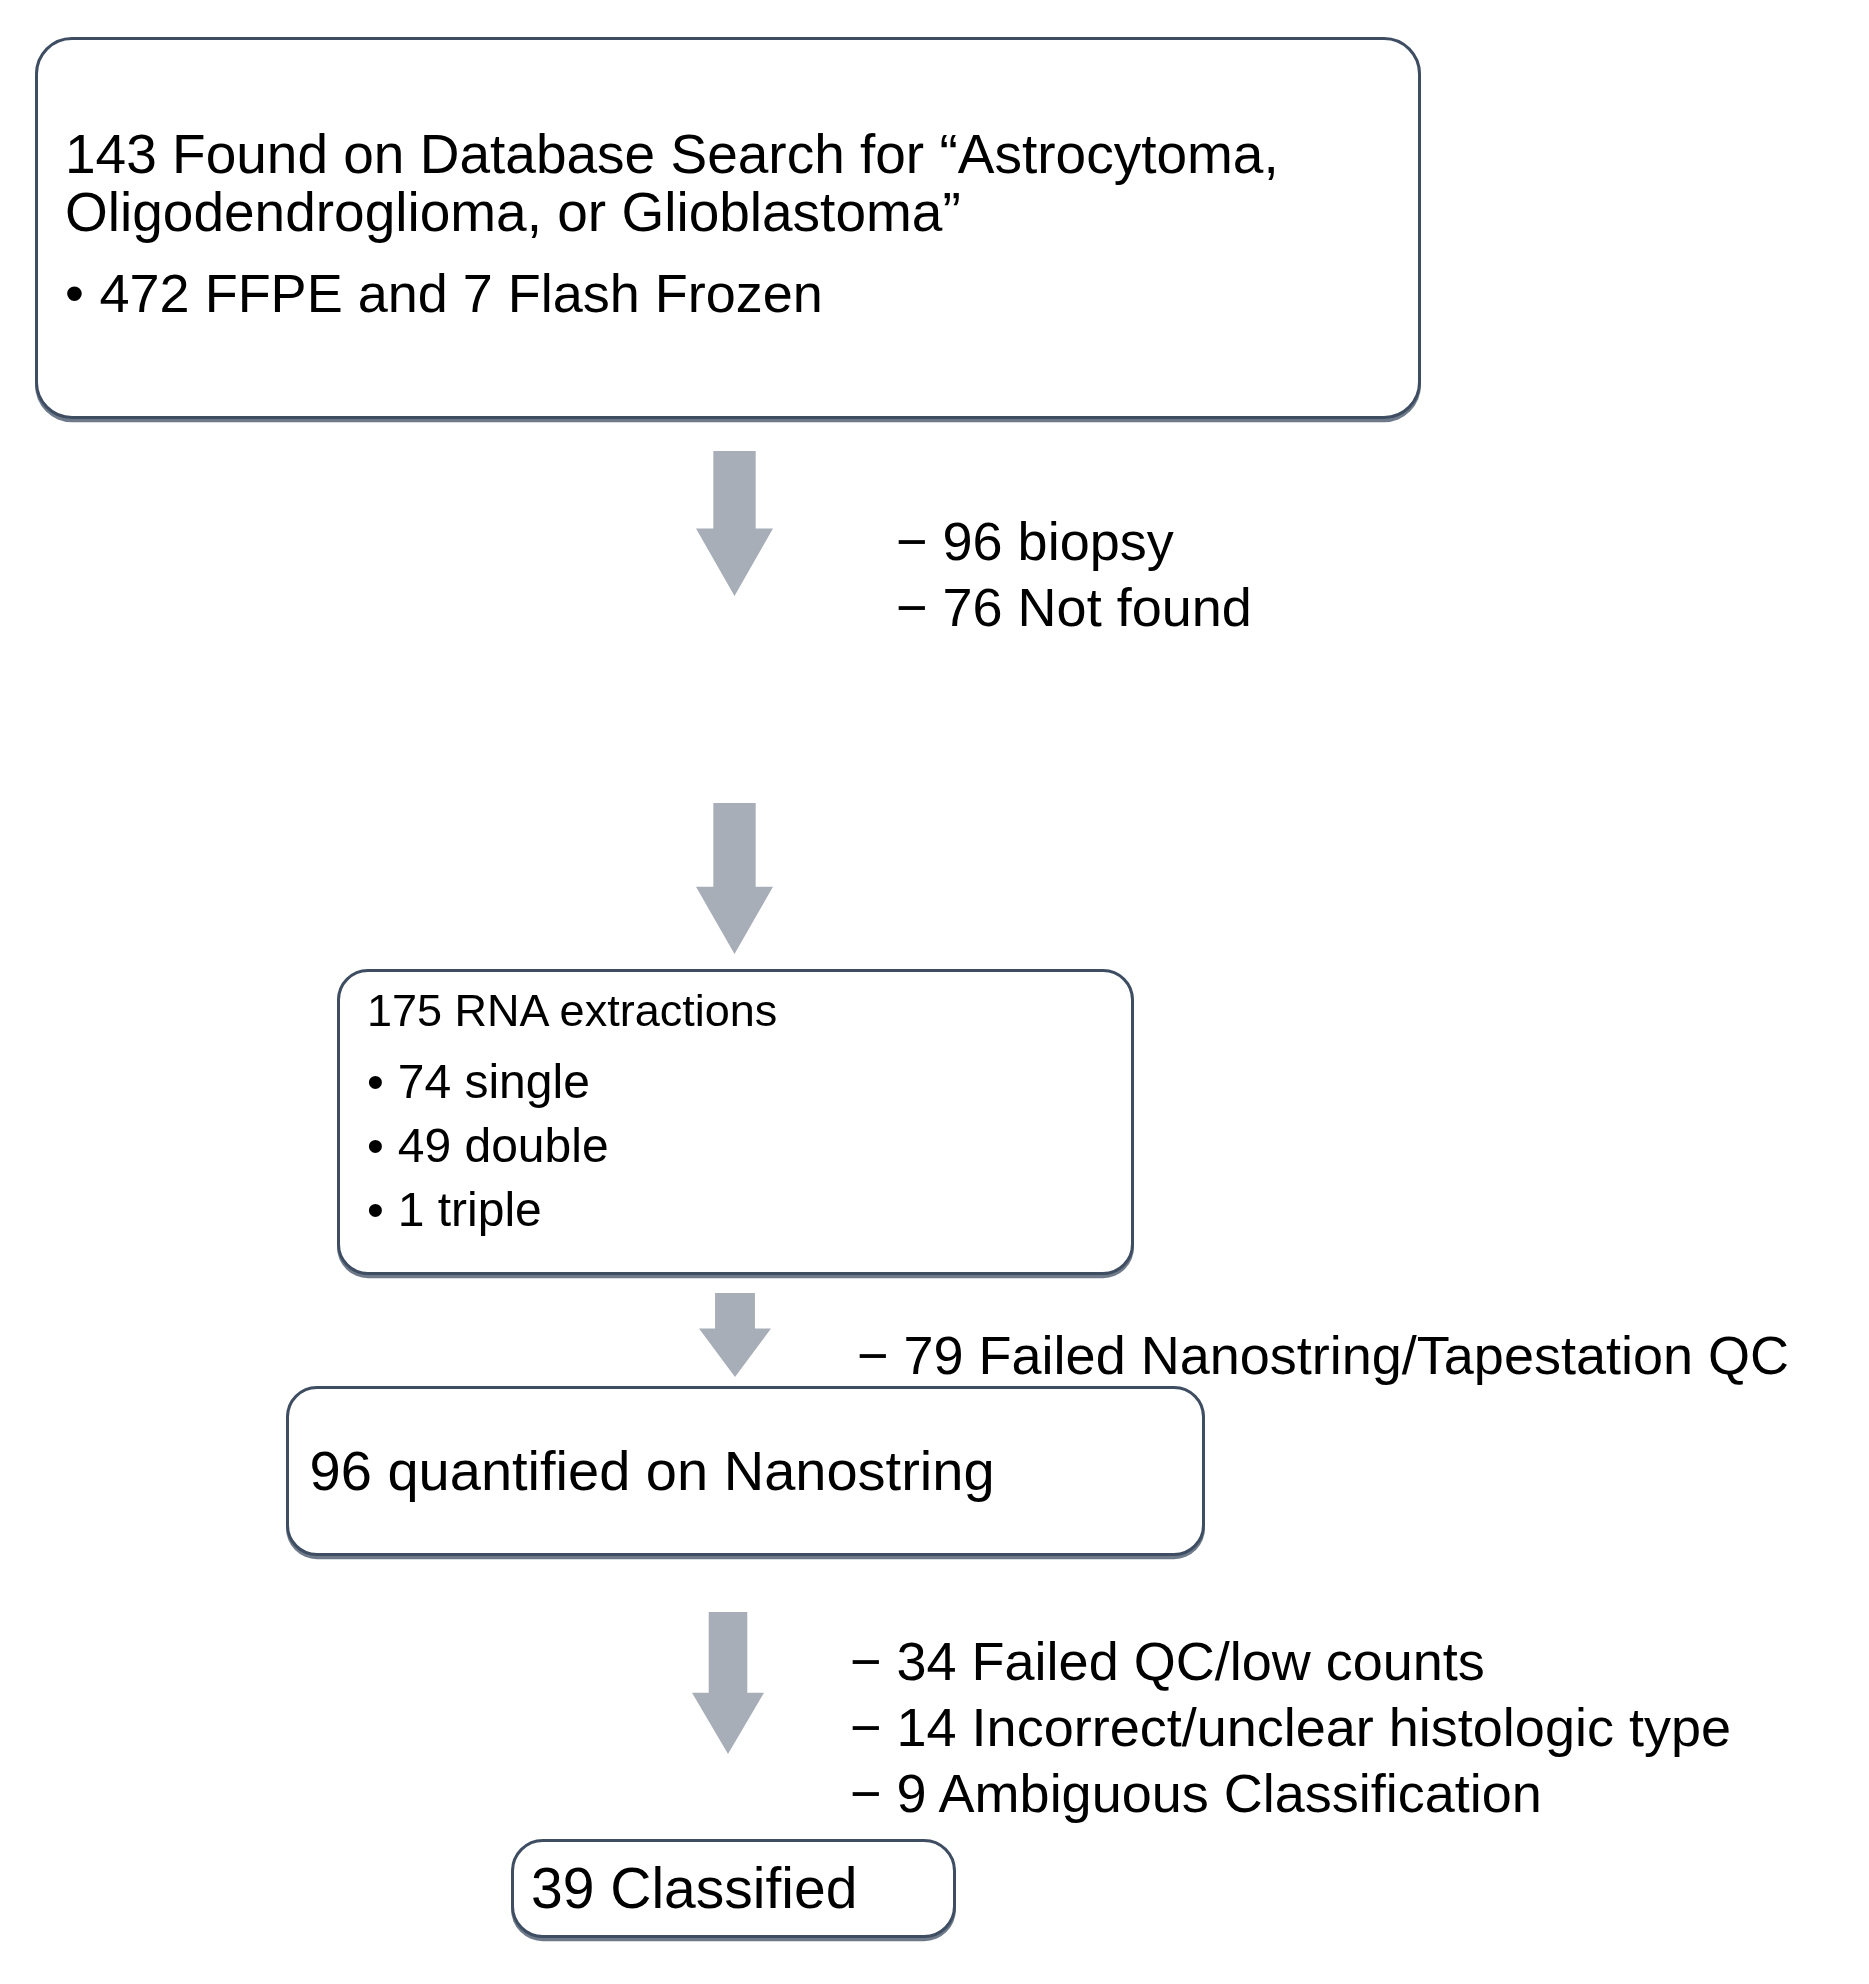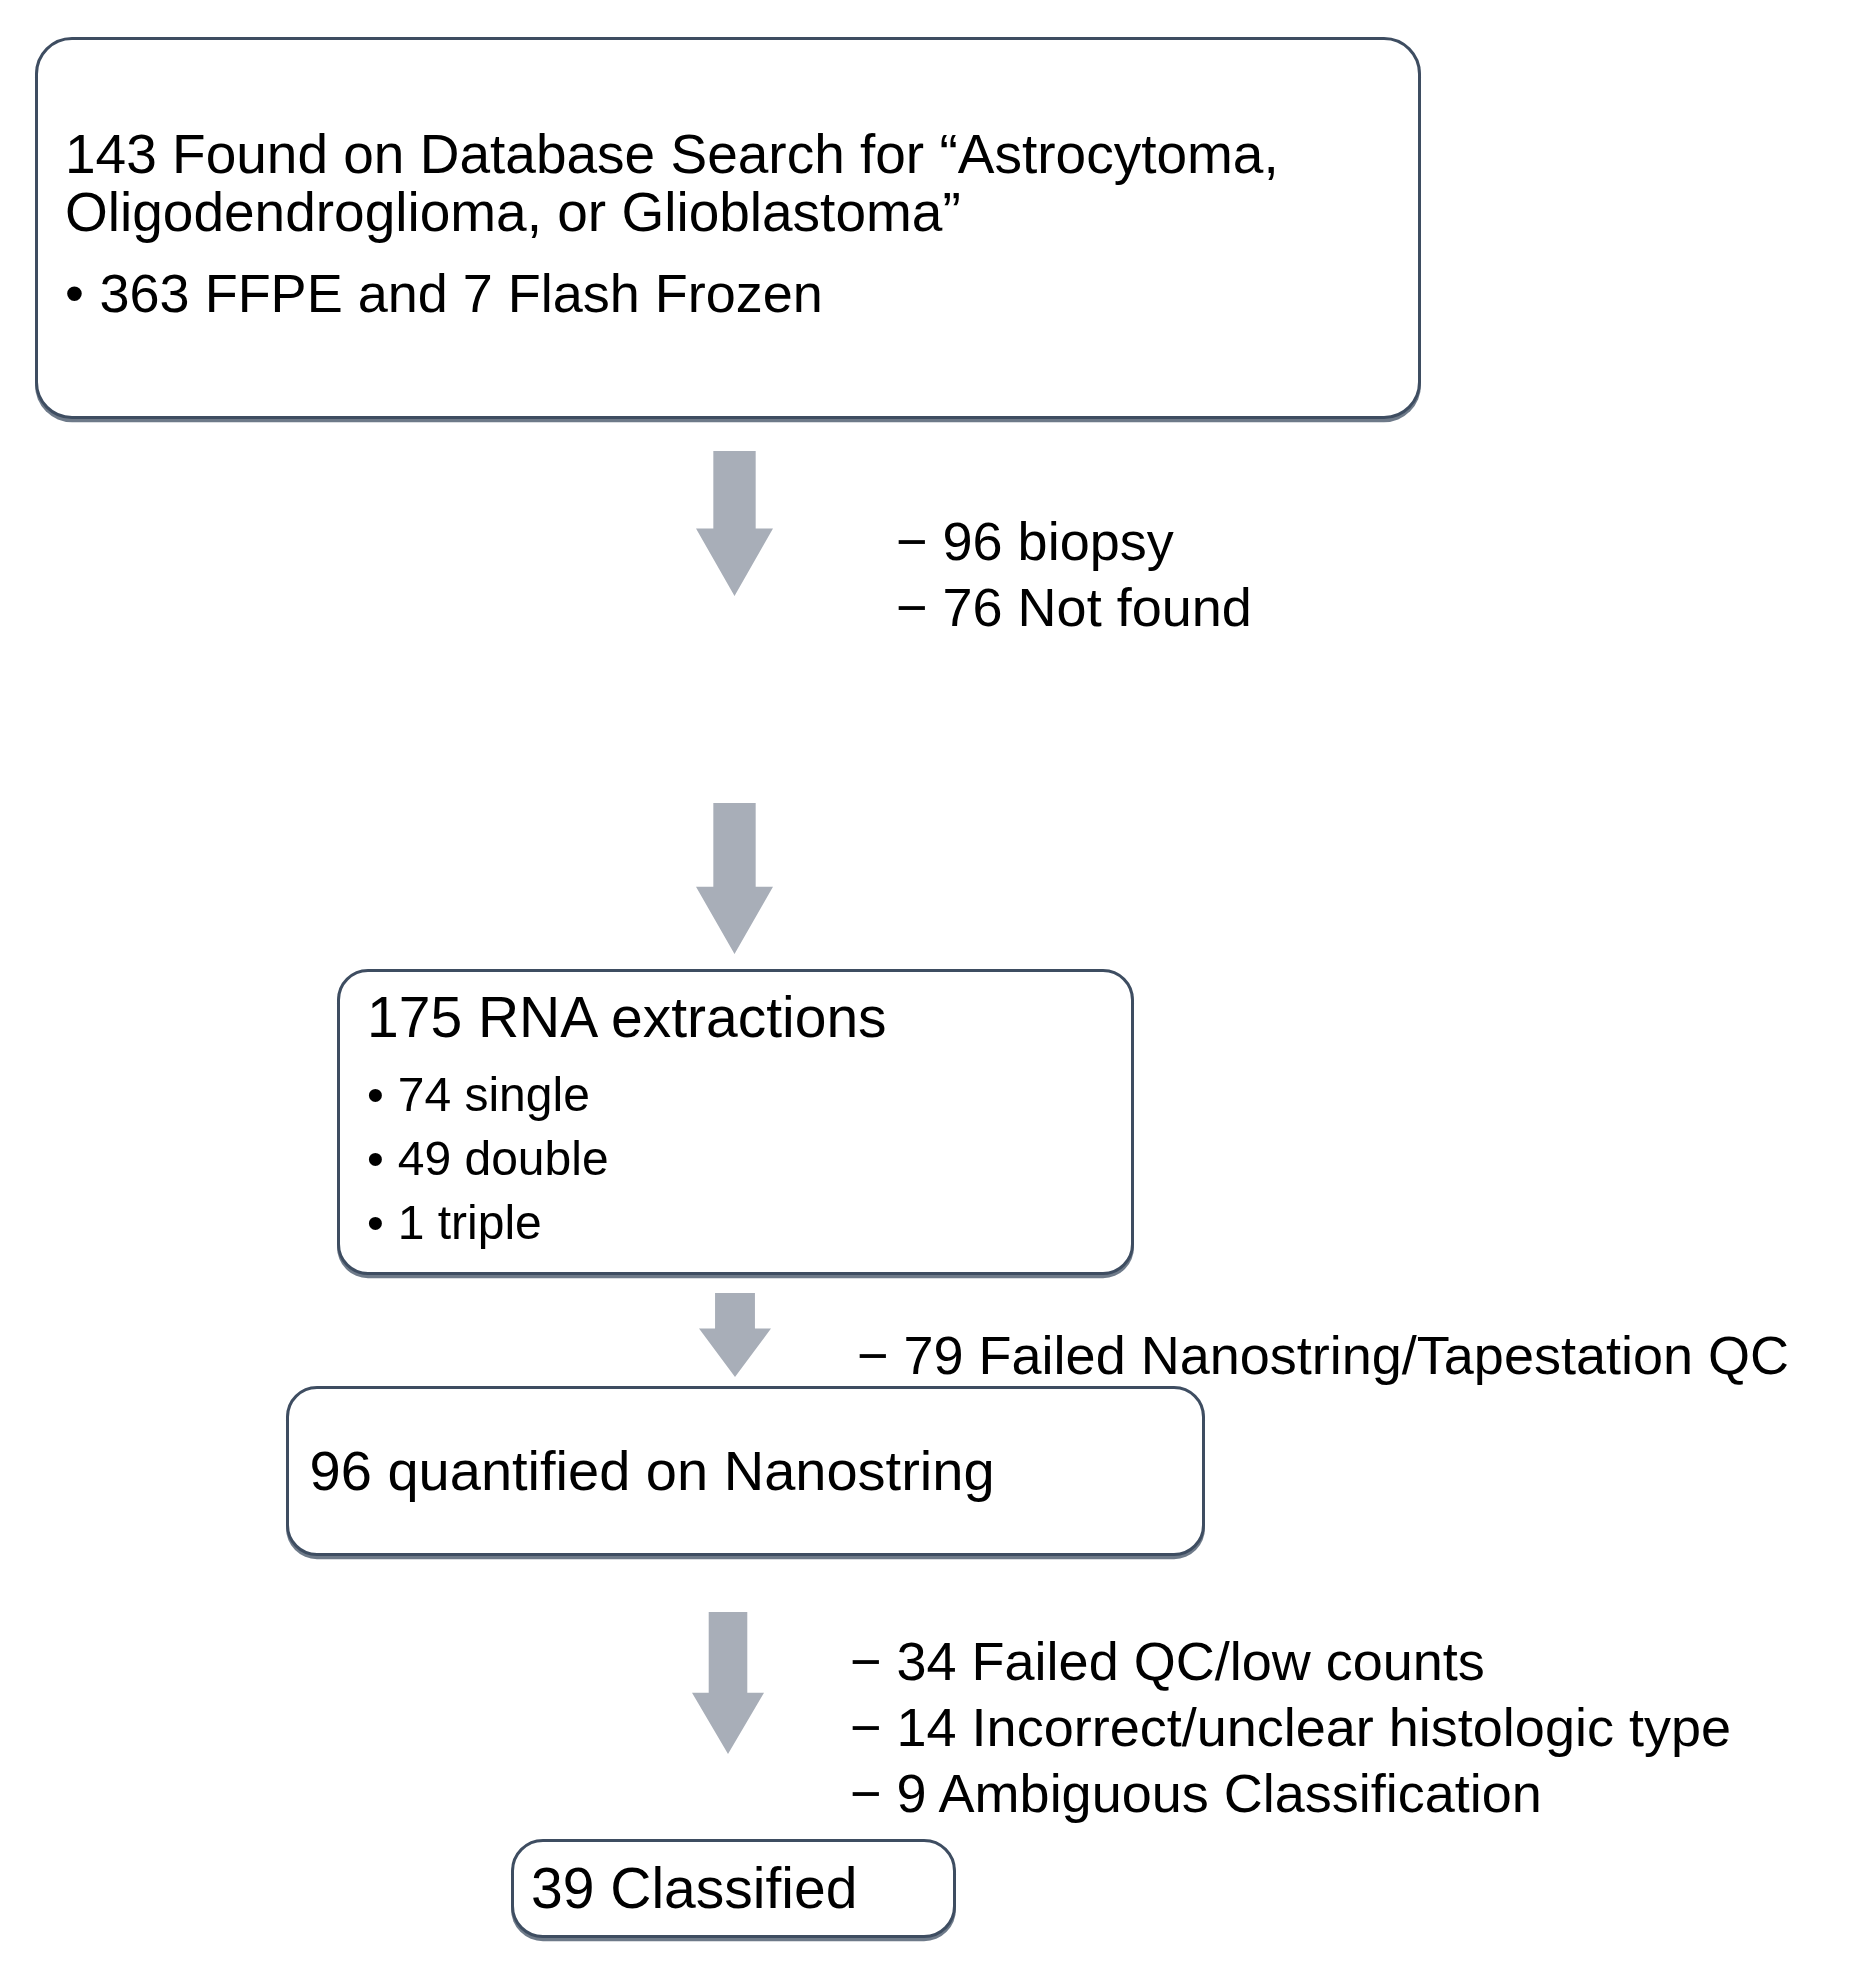--- a/index.html
+++ b/index.html
@@ -31,21 +31,21 @@
   .center-v{display:flex;flex-direction:column;justify-content:center;}
   
   .b1{left:35px;top:37px;width:1386px;height:382px;border-radius:37px;padding:86px 32px 0 27px;}
   .b1 .heading{font-size:55px;line-height:1.05;}
   .b1 .bullet-row{margin-top:23px;font-size:54px;line-height:1.05;}
   
   .b2{left:116px;top:624px;width:1245px;height:159px;border-radius:27px;padding-left:31px;}
   .b2 .heading{font-size:68px;line-height:1.05;}
   
   .b3{left:337px;top:969px;width:797px;height:306px;border-radius:31px;padding:14px 19.3px 0 27px;}
-  .b3 .heading{font-size:57px;line-height:1.1;}
+  .b3 .heading{font-size:45px;line-height:1.1;}
   .b3 .bullet-row{font-size:48px;line-height:64px;}
   .b3 .bullets{margin-top:14px;}
   
   .b4{left:286px;top:1386px;width:919px;height:170px;border-radius:31px;padding-left:20.6px;}
   .b4 .heading{font-size:56px;line-height:1.05;}
   
   .b5{left:511px;top:1839px;width:445px;height:99px;border-radius:32px;padding-left:17px;}
   .b5 .heading{font-size:57px;line-height:1.05;}
 
   .bullet-row{display:flex;align-items:baseline;}
@@ -74,21 +74,21 @@
 
 <div class="canvas">
 
   <section class="fbox b1">
     <div class="heading">
       <div>143 Found on Database Search for “Astrocytoma,</div>
       <div>Oligodendroglioma, or Glioblastoma”</div>
     </div>
     <div class="bullet-row">
       <span class="bullet-marker">•</span>
-      <span>363 FFPE and 7 Flash Frozen</span>
+      <span>472 FFPE and 7 Flash Frozen</span>
     </div>
   </section>
 
   <div class="arrow a1"></div>
   <div class="ann n1">
     <div>− 96 biopsy</div>
     <div>− 76 Not found</div>
   </div>
 
 

